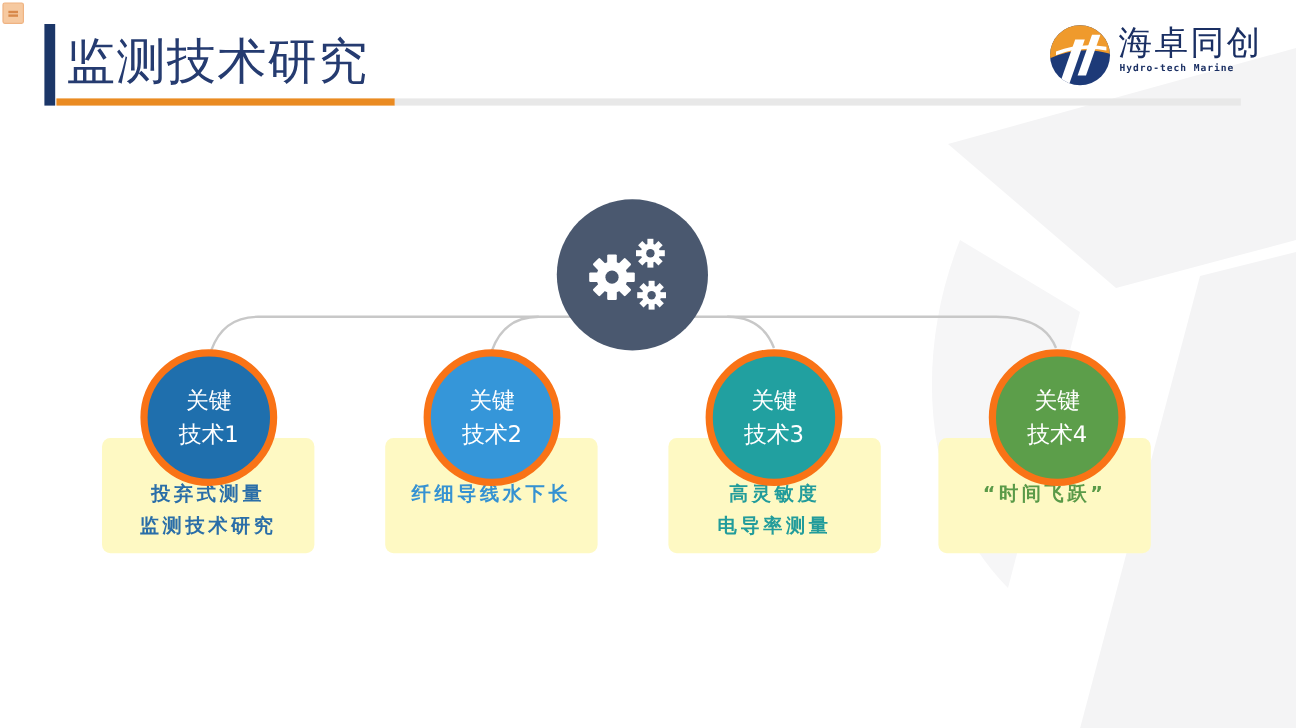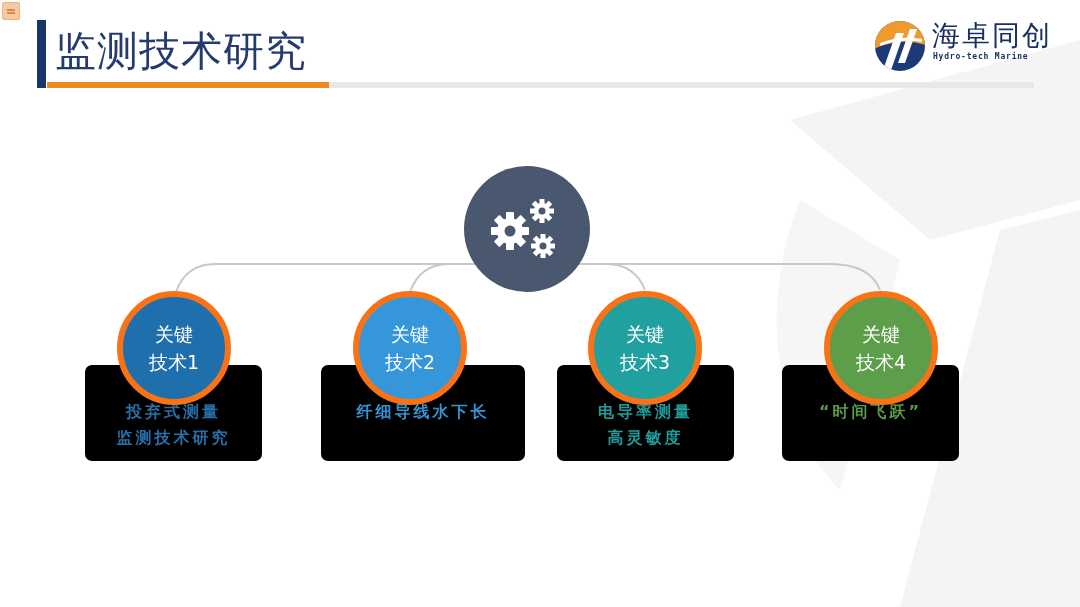--- a/index.html
+++ b/index.html
@@ -36,21 +36,21 @@
     letter-spacing: 0.8px; white-space: nowrap; font-family: "DejaVu Sans Mono", monospace;
   }
   .hub {
     position: absolute; left: 464px; top: 166px; width: 126px; height: 126px; border-radius: 50%;
     background: #4a586f;
   }
   .hub svg { position: absolute; left: 24px; top: 24px; }
   .connector { position: absolute; left: 0; top: 0; width: 1080px; height: 607px; pointer-events: none; }
   .node-box {
     position: absolute; top: 365px; width: 177px; height: 96px; border-radius: 7px;
-    background: #000000;
+    background: #fef9c3;
   }
   .node-desc {
     position: absolute; left: 0; right: 0; top: 34px; text-align: center;
     font-size: 16px; font-weight: bold; letter-spacing: 3px; line-height: 26px;
   }
   .node-circle {
     position: absolute; width: 102px; height: 102px; border-radius: 50%;
     border: 6px solid #f97316; box-sizing: content-box; top: 291px;
     display: flex; flex-direction: column; align-items: center; justify-content: center;
     color: #ffffff; font-size: 19px; line-height: 28px;
@@ -160,34 +160,34 @@
   <div class="node-desc" style="color:#2a6ea8;">
     <div>投弃式测量</div>
     <div>监测技术研究</div>
   </div>
 </div>
 <div class="node-circle" style="left:117px; background:#1f6fad;">
   <span>关键</span>
   <span>技术1</span>
 </div>
 
-<div class="node-box" style="left:321px;padding-left:27px;">
+<div class="node-box" style="left:321px;">
   <div class="node-desc" style="color:#3592d2;">
     <div>纤细导线水下长</div>
   </div>
 </div>
 <div class="node-circle" style="left:353px; background:#3596d9;">
   <span>关键</span>
   <span>技术2</span>
 </div>
 
 <div class="node-box" style="left:557px;">
   <div class="node-desc" style="color:#229c9b;">
+    <div>高灵敏度</div>
     <div>电导率测量</div>
-    <div>高灵敏度</div>
   </div>
 </div>
 <div class="node-circle" style="left:588px; background:#21a0a0;">
   <span>关键</span>
   <span>技术3</span>
 </div>
 
 <div class="node-box" style="left:782px;">
   <div class="node-desc" style="color:#5a9a48;">
     <div>“时间飞跃”</div>

